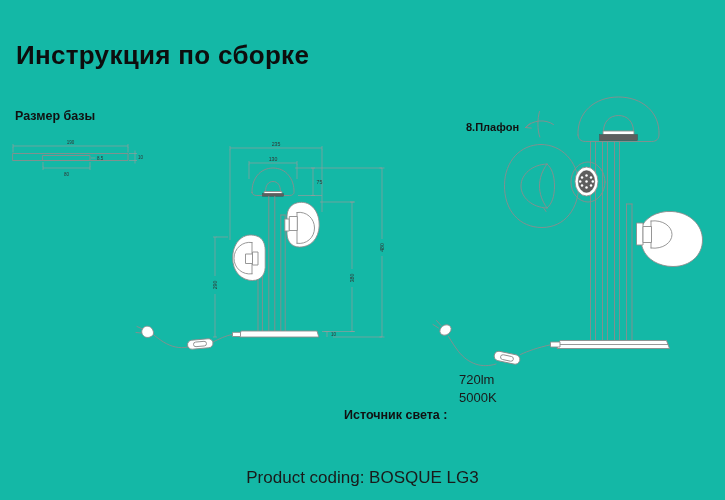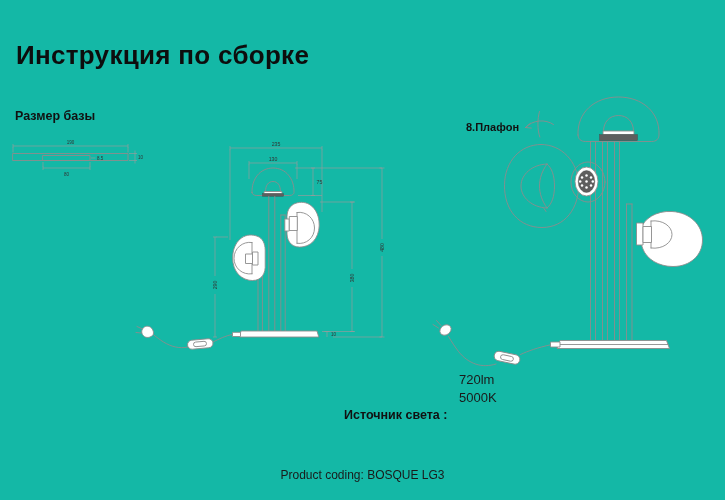--- a/index.html
+++ b/index.html
@@ -8,21 +8,21 @@
   .abs{position:absolute;}
   #title{left:16px;top:40px;font-size:26px;font-weight:700;letter-spacing:0.3px;color:#0d0d0d;}
   .sec-head{font-size:12.5px;font-weight:700;color:#111;}
   #head-base{left:15px;top:109px;}
   #head-dims{left:178px;top:107px;}
   #step-label{left:466px;top:121px;font-size:11px;font-weight:700;}
   #ls-label{left:344px;top:376px;font-size:12.5px;font-weight:700;margin-top:32px;}
   .ls-val{left:459px;font-size:13px;color:#1a1a1a;text-align:center;}
   #ls-flux{top:372px;}
   #ls-temp{top:390px;}
-  #product-coding{left:0;right:0;top:468px;text-align:center;font-size:12px;color:#1a1a1a;}
+  #product-coding{left:0;right:0;top:468px;text-align:center;font-size:17px;color:#1a1a1a;}
   svg{position:absolute;overflow:visible;}
   .obj{stroke:#8c8c8c;stroke-width:0.9;fill:none;stroke-linecap:round;stroke-linejoin:round;}
   .objw{stroke:#8c8c8c;stroke-width:0.9;fill:#ffffff;stroke-linejoin:round;}
   .dark{fill:#5e5e5e;stroke:#474747;stroke-width:0.4;}
   .dim{stroke:#9a9a9a;stroke-width:0.65;fill:none;}
   .dtxt{fill:#333;font-size:5.2px;font-family:"Liberation Sans",sans-serif;}
   .dtxt-s{fill:#333;font-size:4.5px;font-family:"Liberation Sans",sans-serif;}
   .dot{fill:#fff;stroke:none;}
 </style>
 </head>

